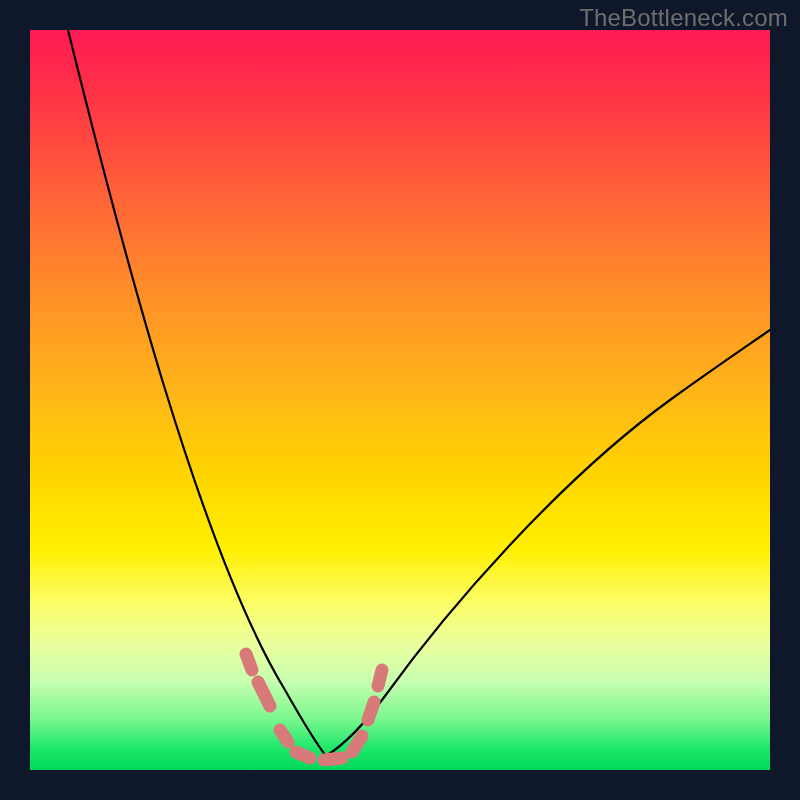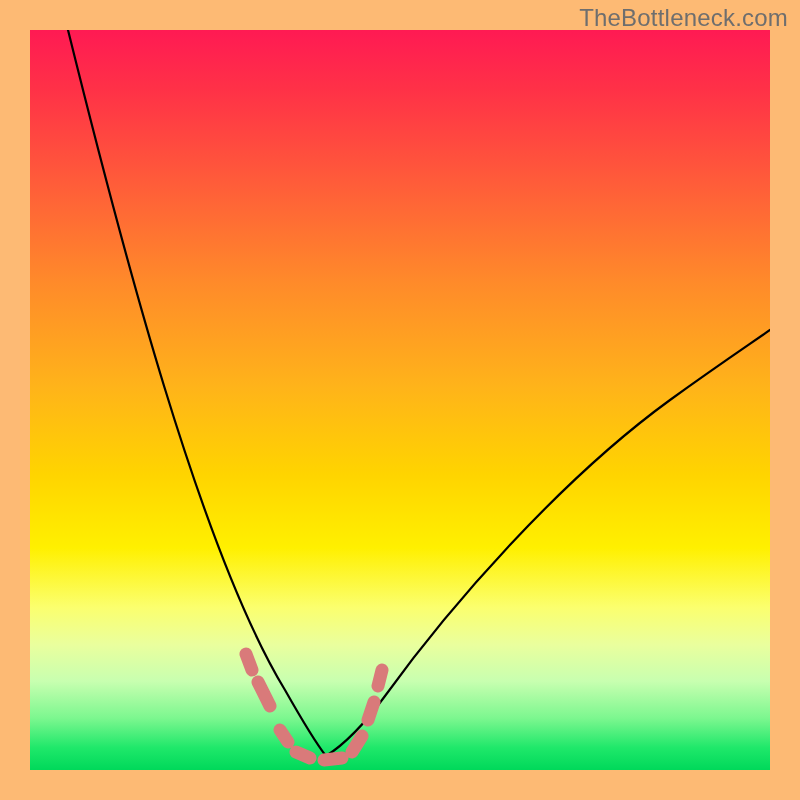--- a/index.html
+++ b/index.html
@@ -10,21 +10,21 @@
     overflow: hidden;
     background: #000;
     font-family: Arial, Helvetica, sans-serif;
   }
   .frame {
     position: absolute;
     top: 0;
     left: 0;
     width: 800px;
     height: 800px;
-    background: #fdba74;
+    background: #0f172a;
   }
   .plot-area {
     position: absolute;
     top: 30px;
     left: 30px;
     width: 740px;
     height: 740px;
     background: linear-gradient(
       to bottom,
       #ff1a53 0%,

